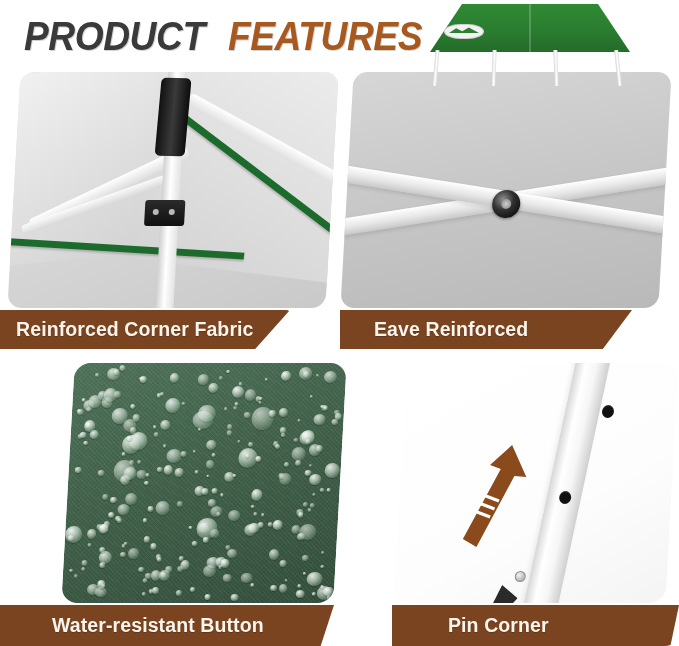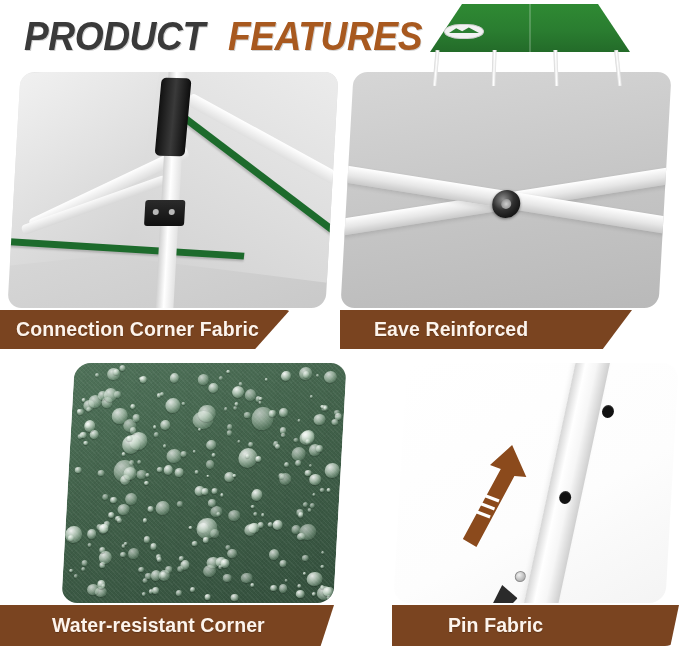--- a/index.html
+++ b/index.html
@@ -543,23 +543,23 @@
       <g stroke="#ffffff" stroke-width="3" fill="none">
         <line x1="26" y1="52" x2="42" y2="58"></line>
         <line x1="22" y1="60" x2="38" y2="66"></line>
         <line x1="18" y1="68" x2="34" y2="74"></line>
       </g>
     </svg>
   </div>
 </div>
 
 <div class="banner" id="banner-corner">
-  <span>Connection Corner Fabric</span>
+  <span>Reinforced Corner Fabric</span>
 </div>
 <div class="banner" id="banner-eave">
   <span>Eave Reinforced</span>
 </div>
 <div class="banner" id="banner-water">
-  <span>Water-resistant Corner</span>
+  <span>Water-resistant Button</span>
 </div>
 <div class="banner" id="banner-pin">
-  <span>Pin Fabric</span>
+  <span>Pin Corner</span>
 </div>
 
 </body></html>

